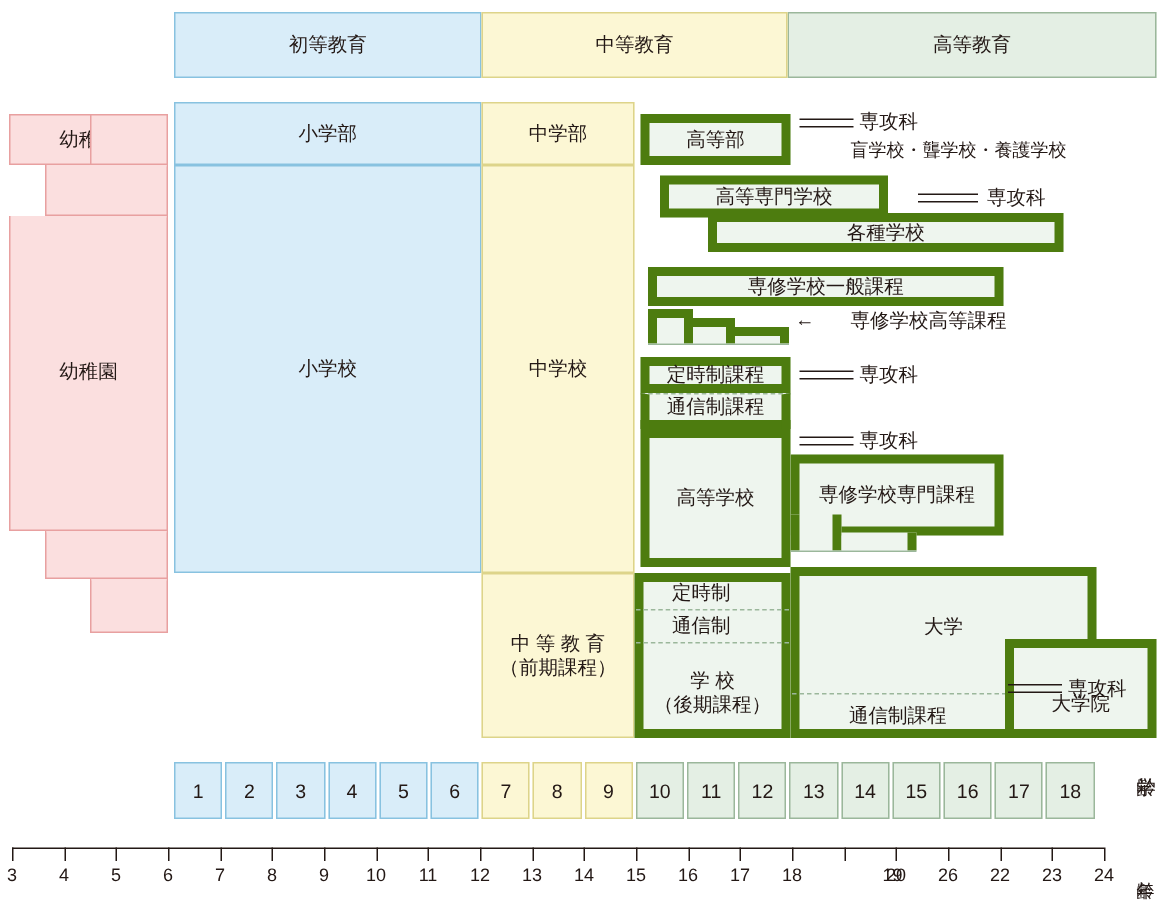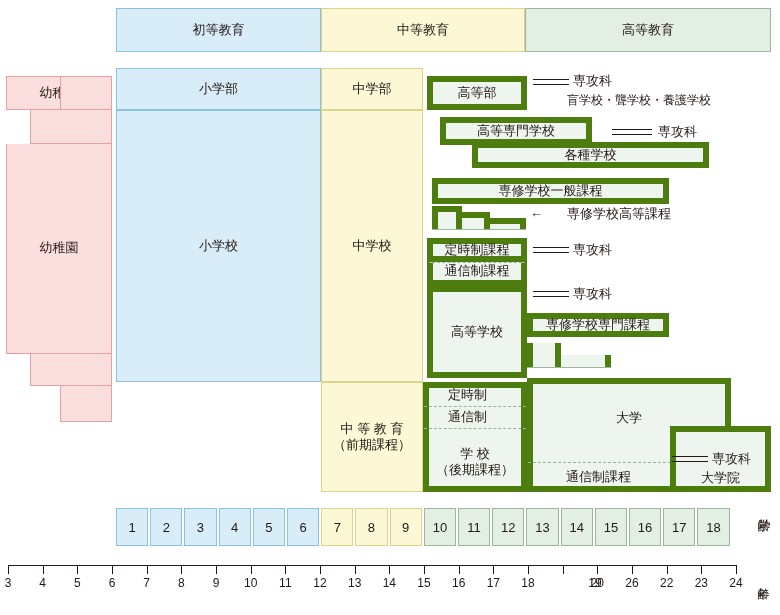--- a/index.html
+++ b/index.html
@@ -90,21 +90,21 @@
   <div class="box greenlite" style="left:427px;top:262px;width:100px;height:24px;border-top:1px dashed #9bb79b;">
     <span>通信制課程</span>
   </div>
 
   <div class="box greenlite" style="left:427px;top:286px;width:100px;height:92px;">
     <span>高等学校</span>
   </div>
   <div class="dbl" style="left:533px;top:291px;width:36px;"></div>
   <div class="lbl" style="left:573px;top:285px;">専攻科</div>
 
-  <div class="box greenlite" style="left:527px;top:303px;width:142px;height:24px;margin-top:10px;">
+  <div class="box greenlite" style="left:527px;top:303px;width:142px;height:54px;">
     <span>専修学校専門課程</span>
   </div>
   <div class="box greenlite" style="left:527px;top:343px;width:34px;height:24px;border-top:none;border-bottom:none;"></div>
   <div class="box greenlite" style="left:561px;top:355px;width:50px;height:12px;border-top:none;border-left:none;border-bottom:none;"></div>
   <div class="hline" style="left:527px;top:367px;width:84px;background:#9bb79b;"></div>
 
   <div class="box pink" style="left:60px;top:76px;width:52px;height:34px;"></div>
   <div class="box pink" style="left:30px;top:110px;width:82px;height:34px;border-top:none;"></div>
   <div class="box pink" style="left:6px;top:144px;width:106px;height:210px;border-top:none;">
     <span>幼稚園</span>
@@ -137,21 +137,21 @@
   <div class="dashed-h" style="left:424px;top:406px;width:102px;border-color:#9bb79b;"></div>
   <div class="lbl" style="left:448px;top:408px;">通信制</div>
   <div class="dashed-h" style="left:424px;top:428px;width:102px;border-color:#9bb79b;"></div>
 
   <div class="box greenlite" style="left:527px;top:378px;width:204px;height:114px;flex-direction:column;justify-content:center;">
     <span style="margin-bottom:34px;">大学</span>
   </div>
   <div class="dashed-h" style="left:528px;top:462px;width:203px;border-color:#9bb79b;"></div>
   <div class="lbl" style="left:566px;top:468px;">通信制課程</div>
 
-  <div class="box greenlite" style="left:670px;top:426px;width:101px;height:66px;flex-direction:column;justify-content:flex-end;padding-top:20px;">
+  <div class="box greenlite" style="left:670px;top:426px;width:101px;height:66px;flex-direction:column;justify-content:center;padding-top:20px;">
     <span>大学院</span>
   </div>
   <div class="dbl" style="left:672px;top:456px;width:36px;"></div>
   <div class="lbl" style="left:712px;top:450px;">専攻科</div>
 
   <div id="grade-row">
       <div class="gradebox" style="left: 116px; top: 508px; width: 32.2px; height: 38px; background: rgb(217, 237, 249); border: 1px solid rgb(136, 194, 224);">
         <span>1</span>
       </div>
       <div class="gradebox" style="left: 150.2px; top: 508px; width: 32.2px; height: 38px; background: rgb(217, 237, 249); border: 1px solid rgb(136, 194, 224);">

